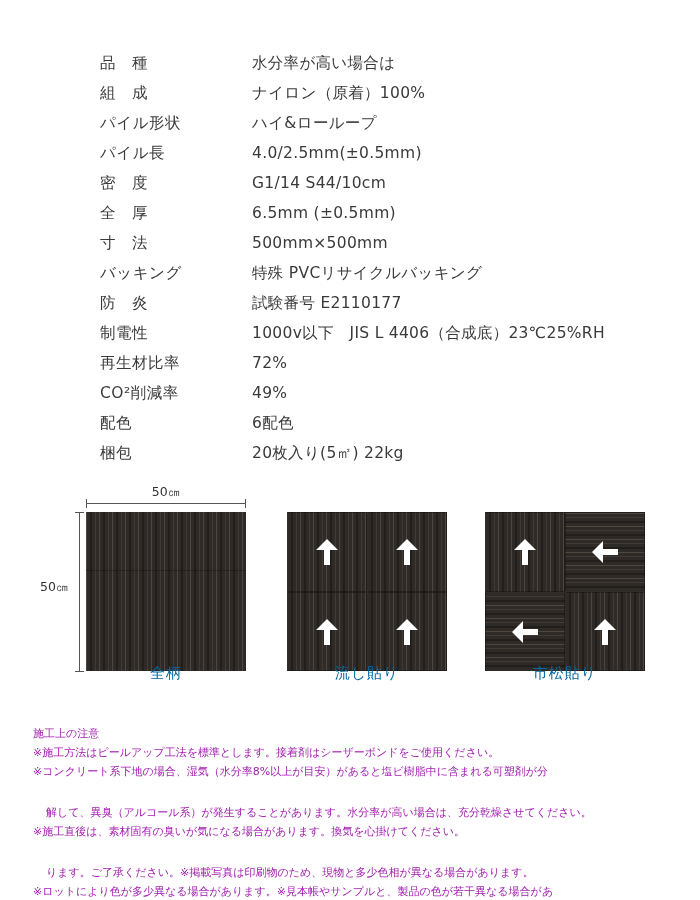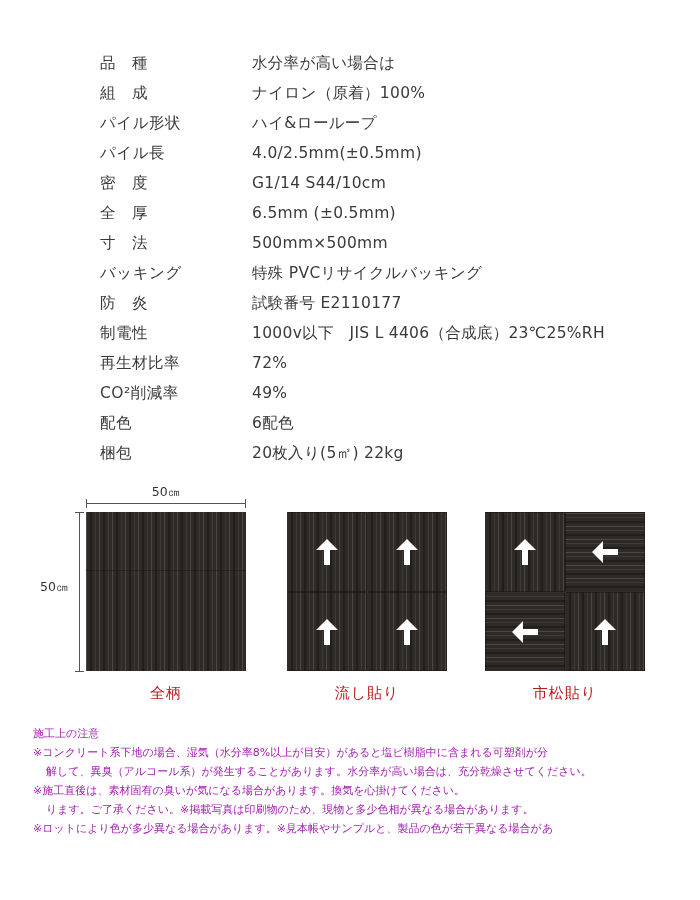--- a/index.html
+++ b/index.html
@@ -54,27 +54,27 @@
     .quad.q3 { left: 0; top: 79.5px; } .quad.q4 { left: 80px; top: 79.5px; }
     .seam { box-shadow: inset 0 0 0 1px rgba(15,13,11,0.45); }
     .tile-a { left: 86px; }
     .tile-b { left: 287px; }
     .tile-c { left: 485px; }
     .tile-a .half-line { position: absolute; left: 0; top: 58px; width: 160px; height: 1px; background: rgba(20,18,16,0.4); }
 
     .arrow { position: absolute; width: 24px; height: 26px; left: 28px; top: 27px; }
     .arrow svg { display: block; }
 
-    .caption { position: absolute; top: 684px; width: 160px; text-align: center; font-size: 15px; color: #b91c1c; letter-spacing: 1px; }
+    .caption { position: absolute; top: 664px; width: 160px; text-align: center; font-size: 15px; color: #0369a1; letter-spacing: 1px; }
     .cap-a { left: 86px; } .cap-b { left: 287px; } .cap-c { left: 485px; }
 
     .notes { position: absolute; left: 33px; top: 724px; font-size: 11px; line-height: 19px; color: #a21caf; }
     .notes .title { font-weight: normal; }
     .notes .line { white-space: nowrap; }
-    .notes .indent { padding-left: 13px; }
+    .notes .indent { padding-left: 13px; margin-top: 22px; }
   </style>
 </head>
 <body>
 
 <div class="specs">
   <div class="spec-row">
     <span class="spec-label">品　種</span>
     <span class="spec-value">水分率が高い場合は</span>
   </div>
   <div class="spec-row">
@@ -208,18 +208,19 @@
       <svg width="24" height="26" viewBox="0 0 24 26">
           <path d="M12 0 L23 11 L15 11 L15 26 L9 26 L9 11 L1 11 Z" fill="#ffffff"></path>
         </svg>
     </span>
   </div>
 </div>
 <div class="caption cap-c">市松貼り</div>
 
 <div class="notes">
   <div class="title">施工上の注意</div>
+  <div class="line">※施工方法はピールアップ工法を標準とします。接着剤はシーザーボンドをご使用ください。</div>
   <div class="line">※コンクリート系下地の場合、湿気（水分率8%以上が目安）があると塩ビ樹脂中に含まれる可塑剤が分</div>
   <div class="line indent">解して、異臭（アルコール系）が発生することがあります。水分率が高い場合は、充分乾燥させてください。</div>
   <div class="line">※施工直後は、素材固有の臭いが気になる場合があります。換気を心掛けてください。</div>
   <div class="line indent">ります。ご了承ください。※掲載写真は印刷物のため、現物と多少色相が異なる場合があります。</div>
   <div class="line">※ロットにより色が多少異なる場合があります。※見本帳やサンプルと、製品の色が若干異なる場合があ</div>
 </div>
 
 </body></html>

